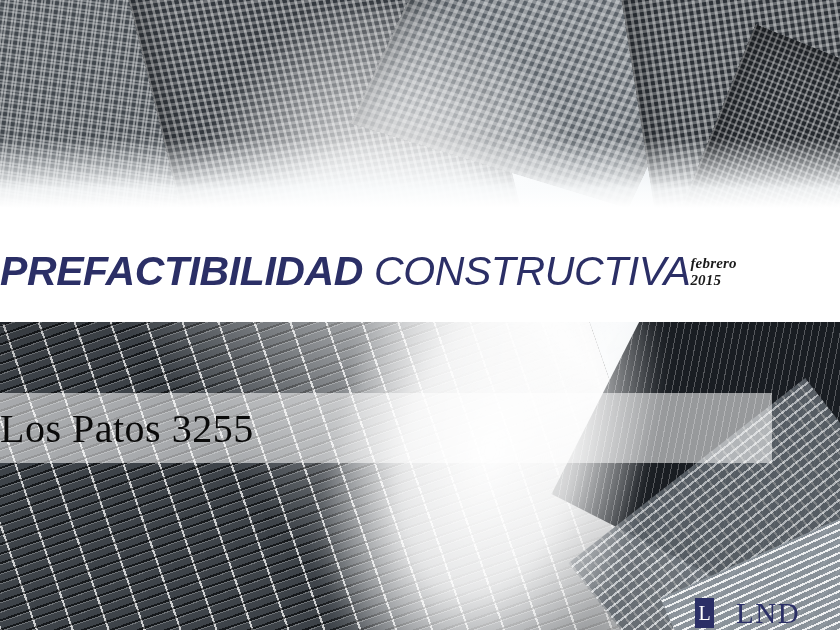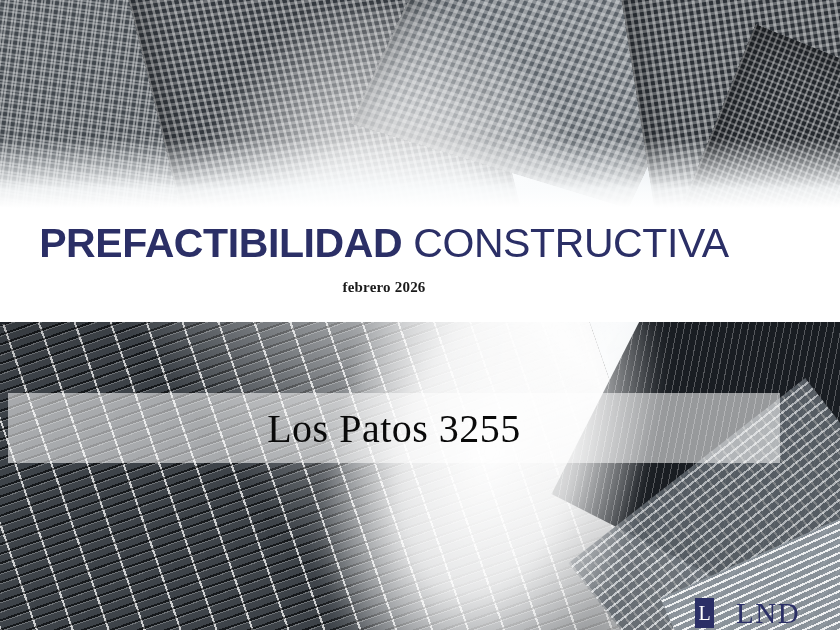--- a/index.html
+++ b/index.html
@@ -95,23 +95,23 @@
 
   
   .title-band {
     position: absolute;
     left: 0;
     top: 208px;
     width: 768px;
     height: 114px;
     background: #ffffff;
     display: flex;
-    flex-direction: column;
     align-items: center;
     justify-content: flex-start;
+    font-style: italic;
   }
   .main-title {
     margin-top: 14px;
     font-family: "Liberation Sans", sans-serif;
     font-size: 41px;
     line-height: 1.05;
     letter-spacing: -0.4px;
     color: #2b2f66;
     white-space: nowrap;
   }
@@ -220,28 +220,27 @@
     left: 330px; top: -40px;
     width: 300px; height: 420px;
     transform: rotate(14deg);
     background: radial-gradient(ellipse at 50% 40%, rgba(255,255,255,0.98) 0%, rgba(255,255,255,0.82) 40%, rgba(255,255,255,0) 78%);
     filter: blur(8px);
   }
 
   
   .name-banner {
     position: absolute;
-    left: 8px;
+    left: 0;
     top: 393px;
     width: 772px;
     height: 70px;
     background: rgba(255,255,255,0.55);
     display: flex;
     align-items: center;
-    justify-content: center;
   }
   .name-text {
     font-family: "Liberation Serif", serif;
     font-size: 40px;
     font-weight: 400;
     color: #0a0a0a;
     letter-spacing: 0.5px;
     white-space: nowrap;
   }
 
@@ -285,21 +284,21 @@
     <div class="tower t2"></div>
     <div class="tower t3"></div>
     <div class="tower t4"></div>
     <div class="tower t5"></div>
     <div class="glow-top"></div>
     <div class="haze-top"></div>
   </div>
 
   <div class="title-band">
     <div class="main-title"><span class="strong">PREFACTIBILIDAD</span><span class="light">&nbsp;</span><span class="light">CONSTRUCTIVA</span></div>
-    <div class="date-line">febrero 2026</div>
+    <div class="date-line">febrero 2015</div>
   </div>
 
   <div class="photo-bottom">
     <div class="sky-bottom"></div>
     <div class="facade-left"></div>
     <div class="facade-left-fade"></div>
     <div class="tower-right"></div>
     <div class="tower-right2"></div>
     <div class="tower-corner"></div>
     <div class="glow-bottom"></div>

